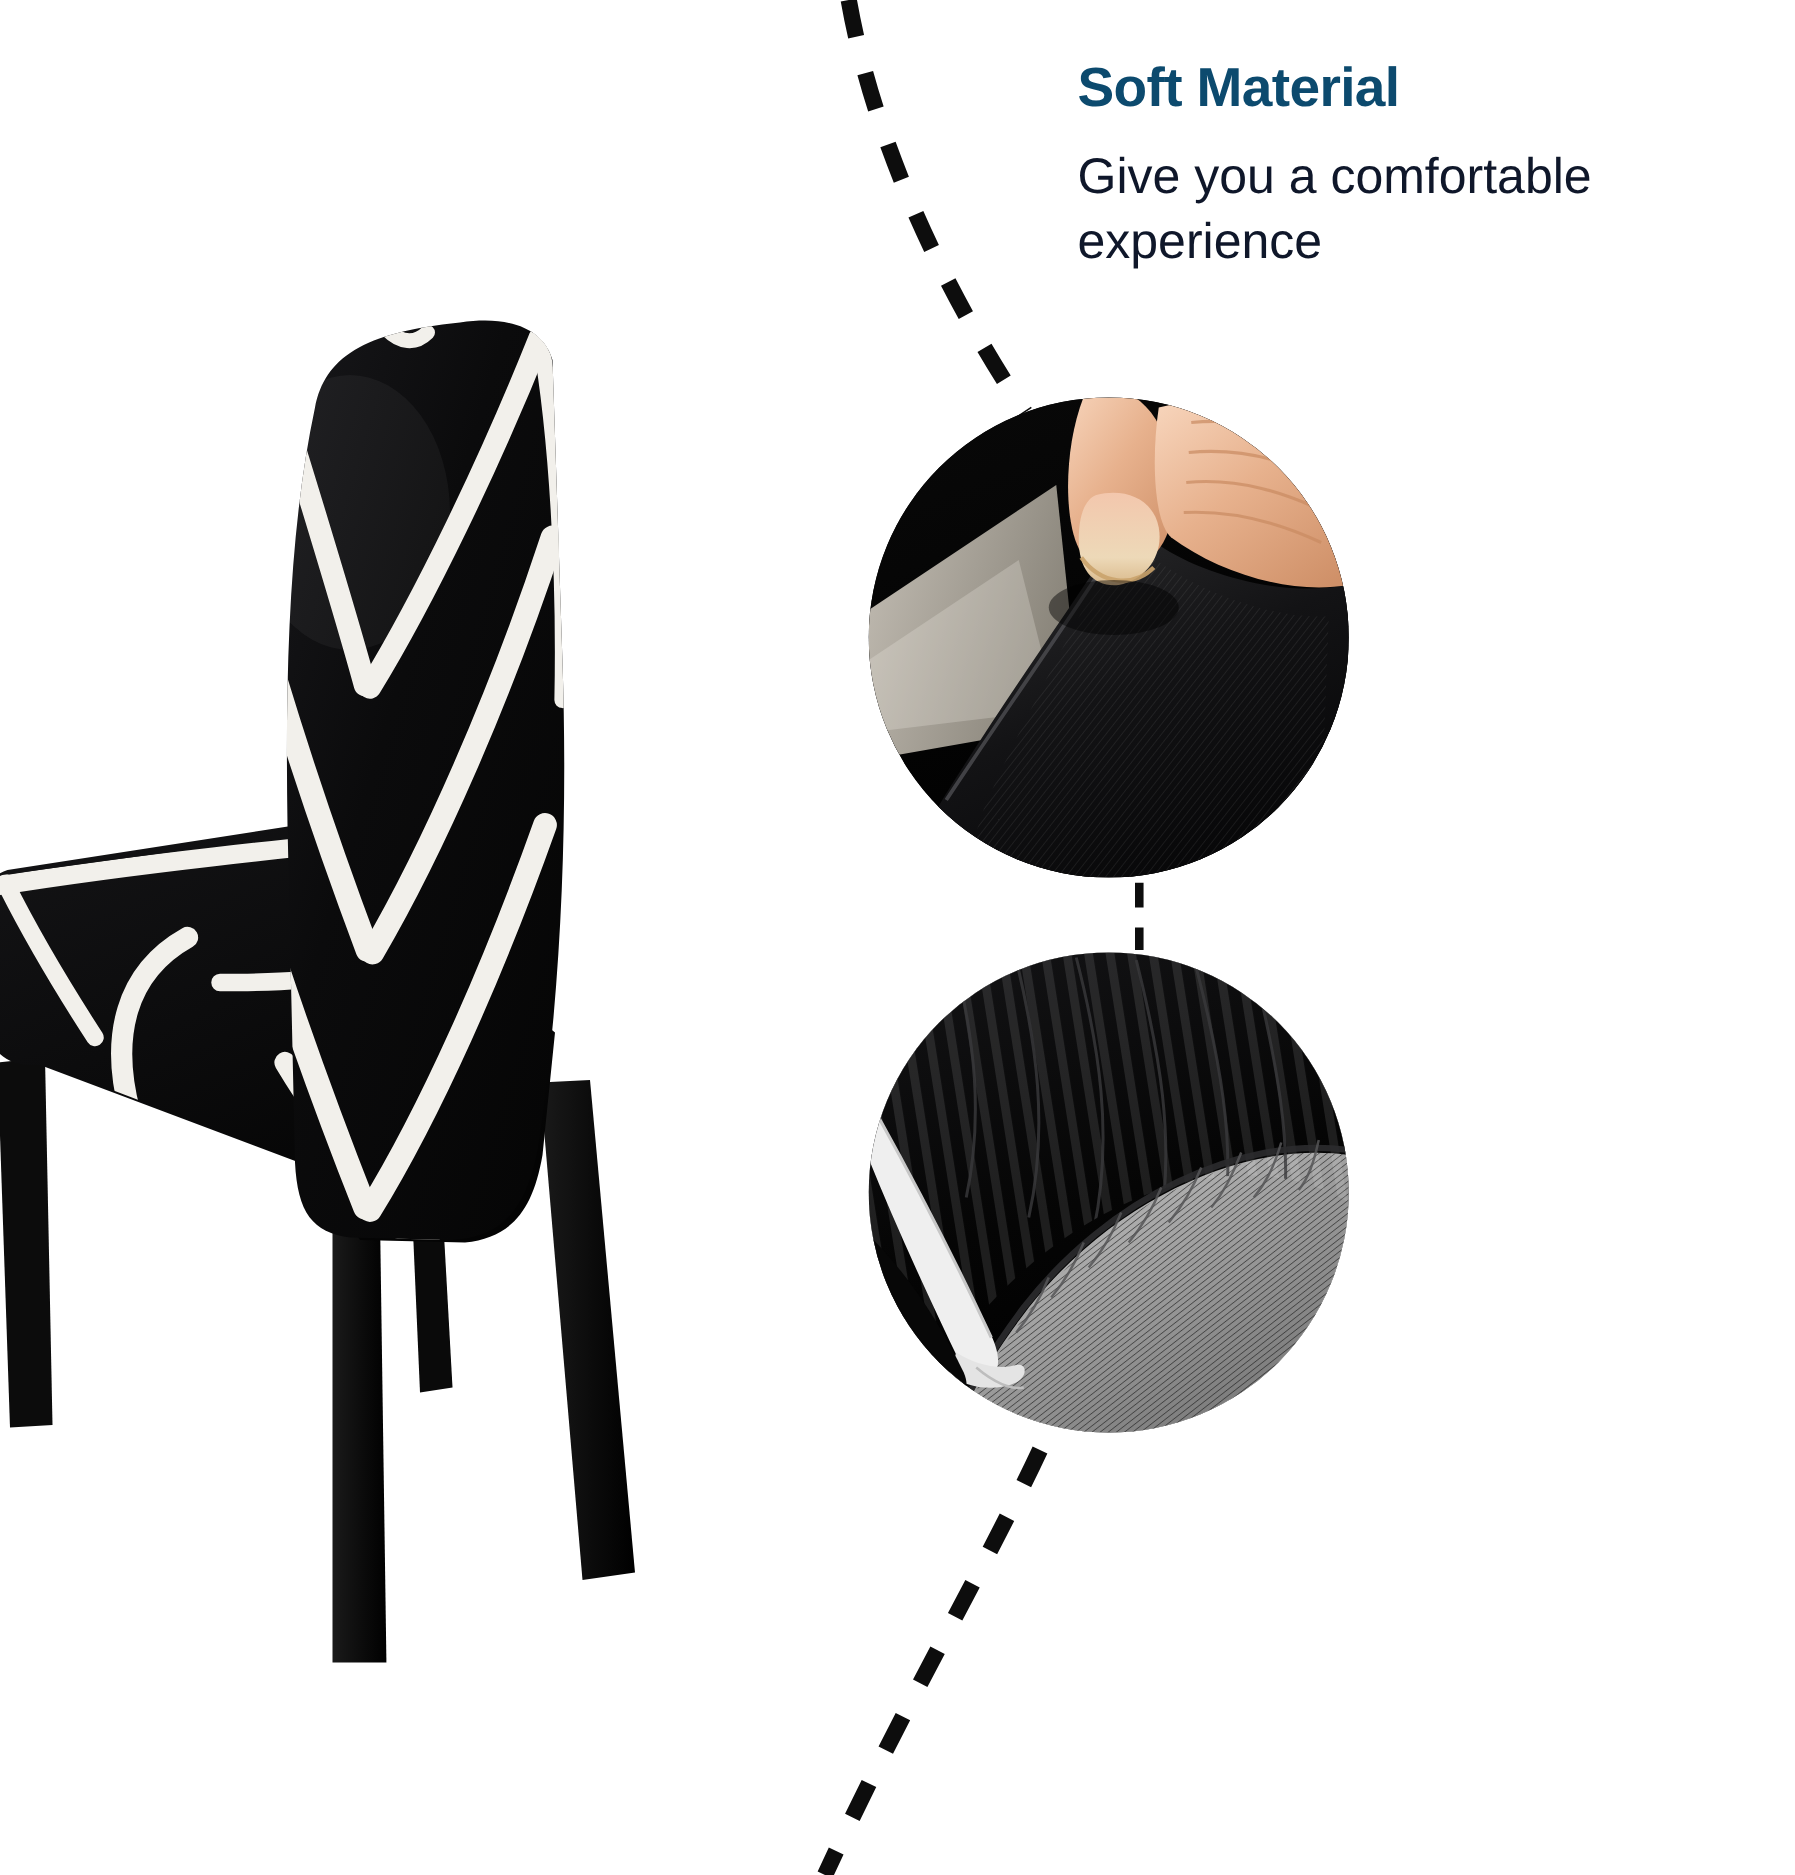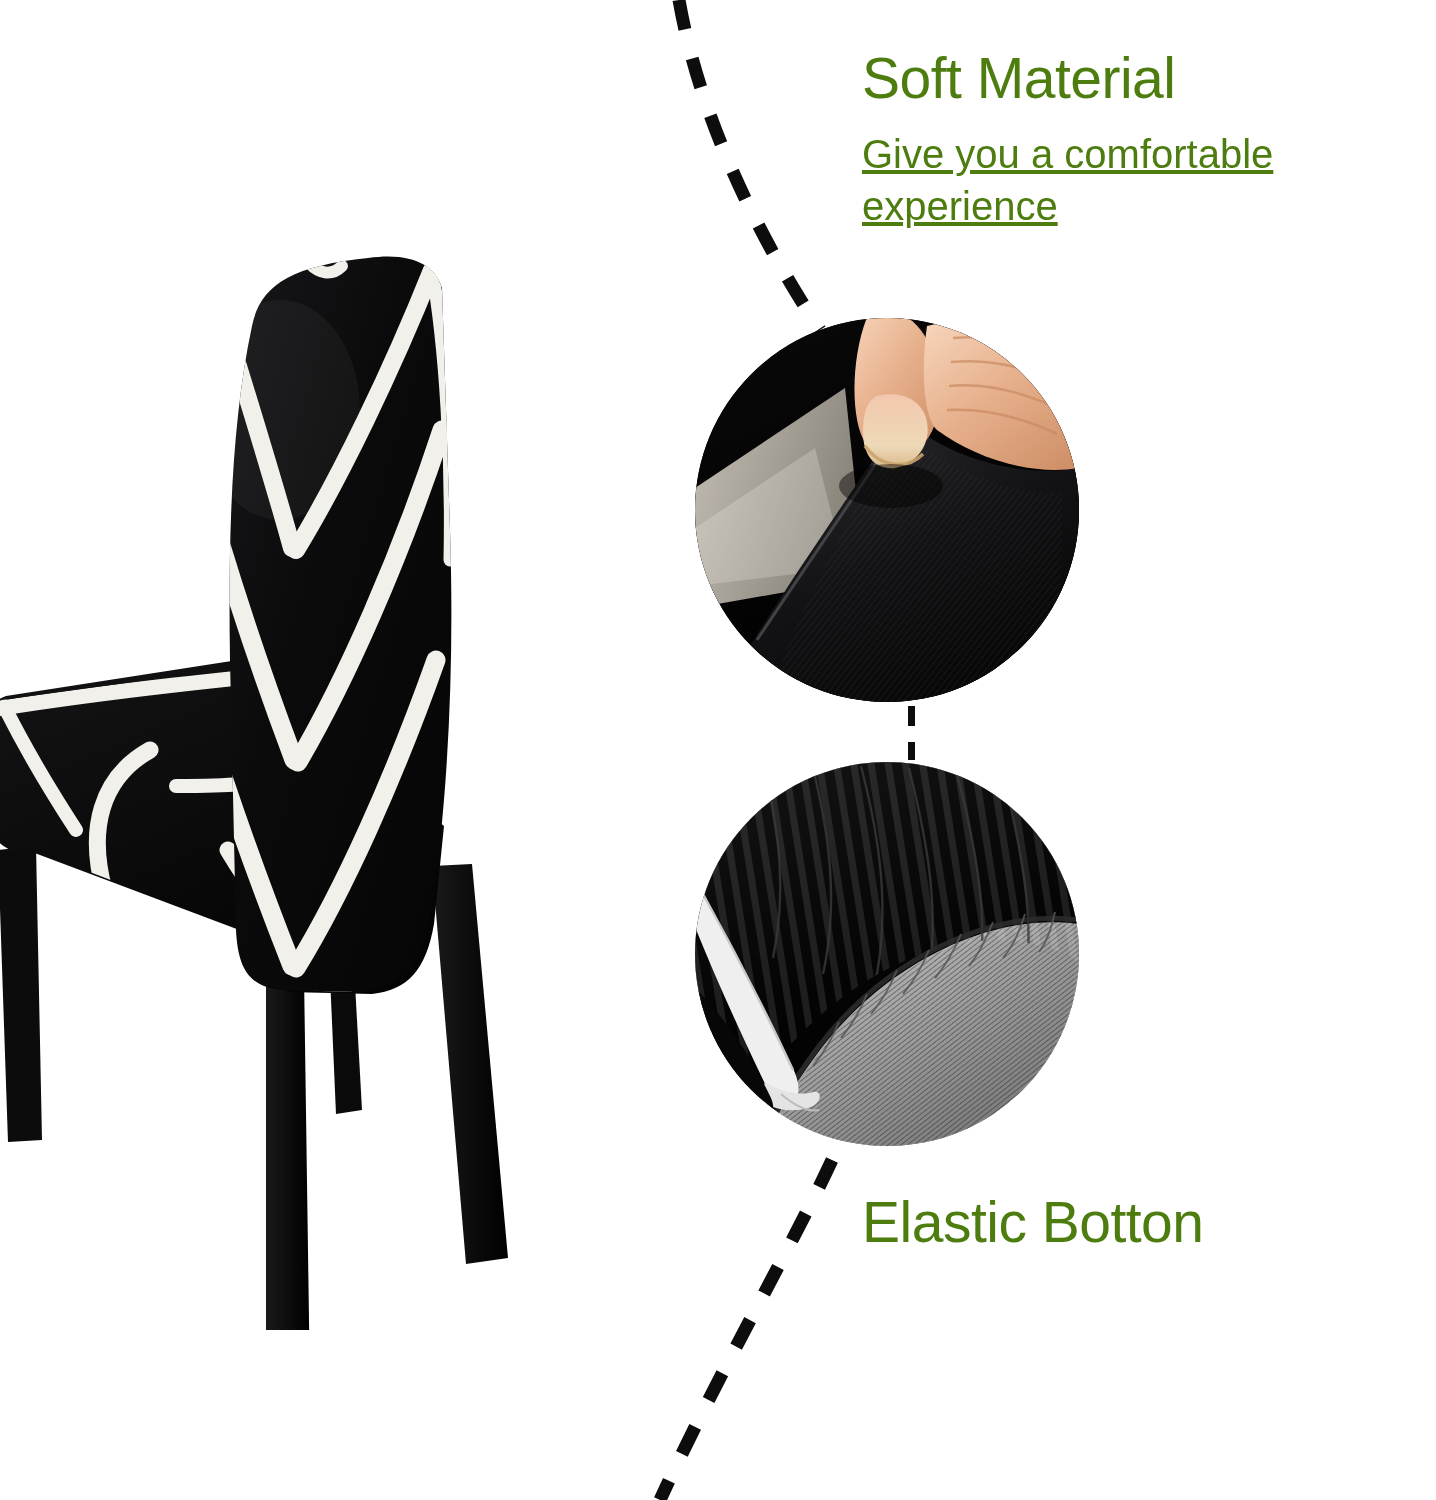--- a/index.html
+++ b/index.html
@@ -17,36 +17,35 @@
 
   
   .divider-svg{position:absolute;left:0;top:0;width:1436px;height:1500px;pointer-events:none;}
 
   
   .feature-block{position:absolute;}
   #block-top{left:862px;top:48px;width:560px;}
   #block-bottom{left:862px;top:1192px;width:566px;}
 
   .feature-title{
-    font-size:57px;
-    font-weight:normal;
+    font-size:44px;
+    font-weight:bold;
     line-height:1.06;
-    color:#4d7c0f;
+    color:#0c4a6e;
     letter-spacing:-0.5px;
     margin:0 0 20px 0;
     white-space:nowrap;
   }
   #block-bottom .feature-title{margin-bottom:28px;}
   .feature-desc{
     font-size:40px;
     font-weight:normal;
     line-height:1.30;
-    color:#4d7c0f;
+    color:#0f172a;
     margin:0;
-    text-decoration:underline;
   }
 
   
   .inset-circle{
     position:absolute;
     border-radius:50%;
     overflow:hidden;
     background:#000;
   }
   #inset-top{left:695px;top:318px;width:384px;height:384px;}
@@ -380,16 +379,15 @@
         <path d="M 86 332 C 100 344, 114 350, 124 348" fill="none" stroke="#bdbdbd" stroke-width="2"></path>
       </g>
 
       <path d="M 0 226 C 30 256, 56 294, 76 336
                C 82 350, 76 362, 60 366
                L 0 372 Z" fill="#070707"></path>
     </svg>
   </div>
 
   <div id="block-bottom" class="feature-block">
-    <h2 class="feature-title">Elastic Botton</h2>
   </div>
 
 </div>
 
 </body></html>

